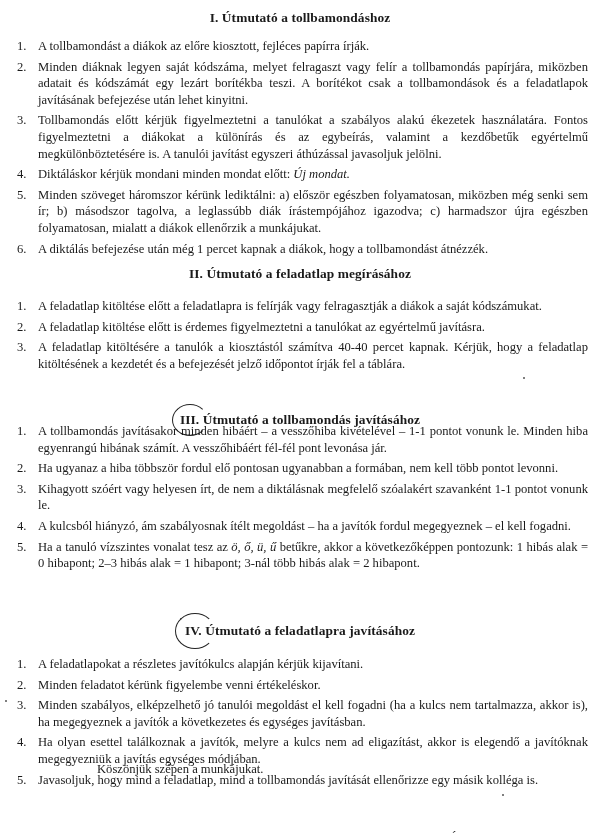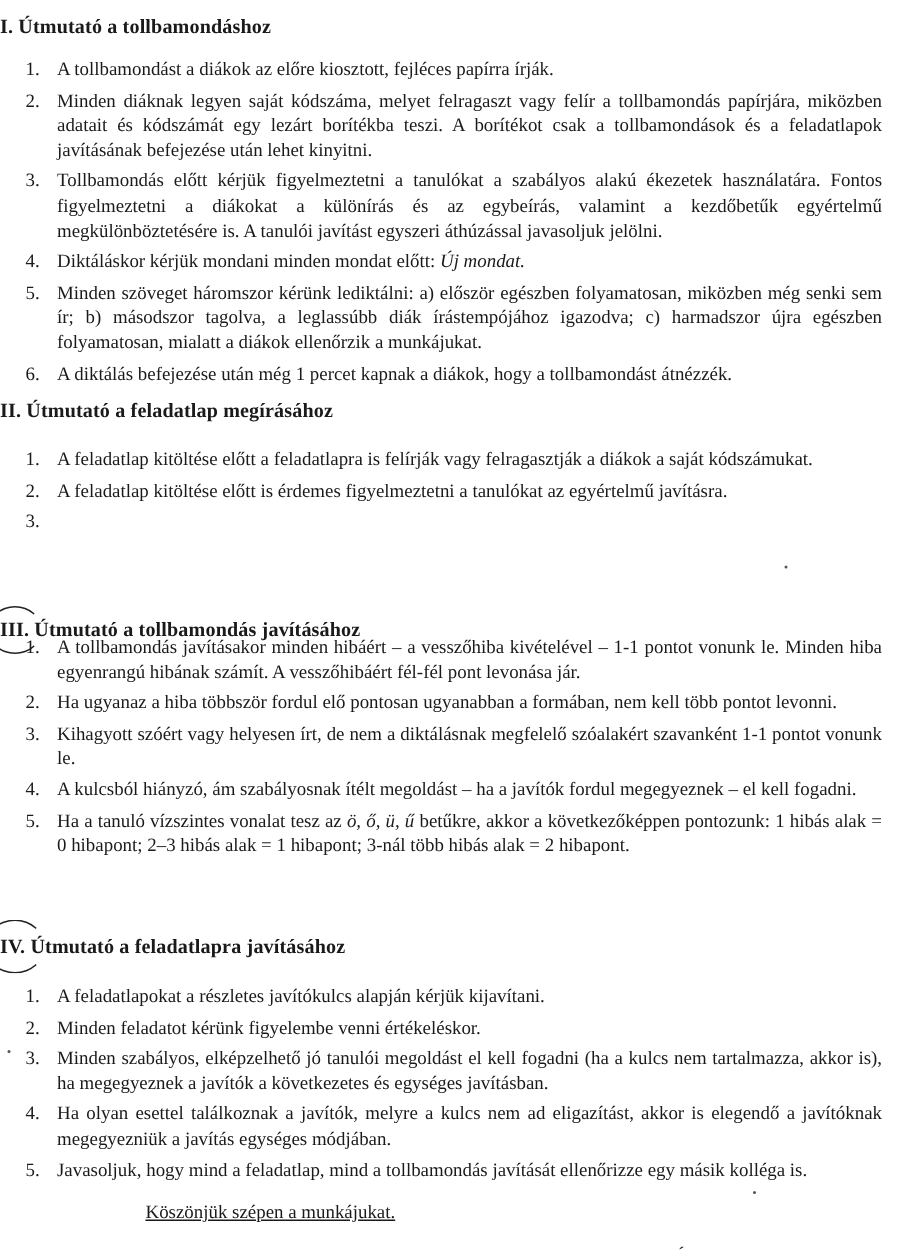--- a/index.html
+++ b/index.html
@@ -2,53 +2,53 @@
 <html><head>
 <meta charset="utf-8">
 <style>
   html, body { margin: 0; padding: 0; background: #ffffff; }
   body {
     width: 600px; height: 833px; overflow: hidden; position: relative;
     font-family: "Liberation Serif", "DejaVu Serif", serif;
     color: #1a1a1a; font-size: 12.6px; line-height: 16.6px;
   }
   .section-title {
-    position: absolute; left: 0; width: 600px; 
+    position: absolute; left: 0; width: 600px; text-align: center;
     font-weight: bold; font-size: 13.4px; letter-spacing: 0.1px;
   }
   .title-inner { position: relative; display: inline-block; }
   .circle-mark {
     position: absolute; border: 1.2px solid #222; border-radius: 50%;
     border-right-color: transparent; pointer-events: none;
   }
   ol.items { position: absolute; left: 0; margin: 0; padding: 0; list-style: none; width: 600px; }
   ol.items li { position: relative; padding-left: 38px; padding-right: 12px; text-align: justify; }
   ol.items li .num { position: absolute; left: 17px; top: 0; }
-  .thanks { position: absolute; left: 97px; top: 800px; text-decoration: underline; }
+  .thanks { position: absolute; left: 97px; top: 761px; }
   .signature { position: absolute; left: 373px; top: 830px; font-style: italic; }
   .speck { position: absolute; width: 2px; height: 2px; background: #555; border-radius: 1px; }
 </style>
 </head>
 <body>
 
 <div class="section-title" style="top:10px;">I. Útmutató a tollbamondáshoz</div>
 <ol class="items" style="top:38px;">
   <li style="margin-bottom:4px;"><span class="num">1.</span><span>A tollbamondást a diákok az előre kiosztott, fejléces papírra írják.</span></li>
   <li style="margin-bottom:4px;"><span class="num">2.</span><span>Minden diáknak legyen saját kódszáma, melyet felragaszt vagy felír a tollbamondás papírjára, miközben adatait és kódszámát egy lezárt borítékba teszi. A borítékot csak a tollbamondások és a feladatlapok javításának befejezése után lehet kinyitni.</span></li>
   <li style="margin-bottom:4px;"><span class="num">3.</span><span>Tollbamondás előtt kérjük figyelmeztetni a tanulókat a szabályos alakú ékezetek használatára. Fontos figyelmeztetni a diákokat a különírás és az egybeírás, valamint a kezdőbetűk egyértelmű megkülönböztetésére is. A tanulói javítást egyszeri áthúzással javasoljuk jelölni.</span></li>
   <li style="margin-bottom:4px;"><span class="num">4.</span><span>Diktáláskor kérjük mondani minden mondat előtt: </span><i>Új mondat.</i></li>
   <li style="margin-bottom:4px;"><span class="num">5.</span><span>Minden szöveget háromszor kérünk lediktálni: a) először egészben folyamatosan, miközben még senki sem ír; b) másodszor tagolva, a leglassúbb diák írástempójához igazodva; c) harmadszor újra egészben folyamatosan, mialatt a diákok ellenőrzik a munkájukat.</span></li>
   <li><span class="num">6.</span><span>A diktálás befejezése után még 1 percet kapnak a diákok, hogy a tollbamondást átnézzék.</span></li>
 </ol>
 
 <div class="section-title" style="top:266px;">II. Útmutató a feladatlap megírásához</div>
 <ol class="items" style="top:298px;">
   <li style="margin-bottom:4px;"><span class="num">1.</span><span>A feladatlap kitöltése előtt a feladatlapra is felírják vagy felragasztják a diákok a saját kódszámukat.</span></li>
   <li style="margin-bottom:4px;"><span class="num">2.</span><span>A feladatlap kitöltése előtt is érdemes figyelmeztetni a tanulókat az egyértelmű javításra.</span></li>
-  <li><span class="num">3.</span></li>
+  <li><span class="num">3.</span><span>A feladatlap kitöltésére a tanulók a kiosztástól számítva 40-40 percet kapnak. Kérjük, hogy a feladatlap kitöltésének a kezdetét és a befejezését jelző időpontot írják fel a táblára.</span></li>
 </ol>
 <span class="speck" style="left:523px; top:377px;"></span>
 
 <div class="section-title" style="top:412px;">
   <span class="title-inner">
     <span class="circle-mark" style="left:-8px; top:-8px; width:34px; height:30px;"></span>
     <span>III.</span><span> Útmutató a tollbamondás javításához</span>
   </span>
 </div>
 <ol class="items" style="top:423px;">

